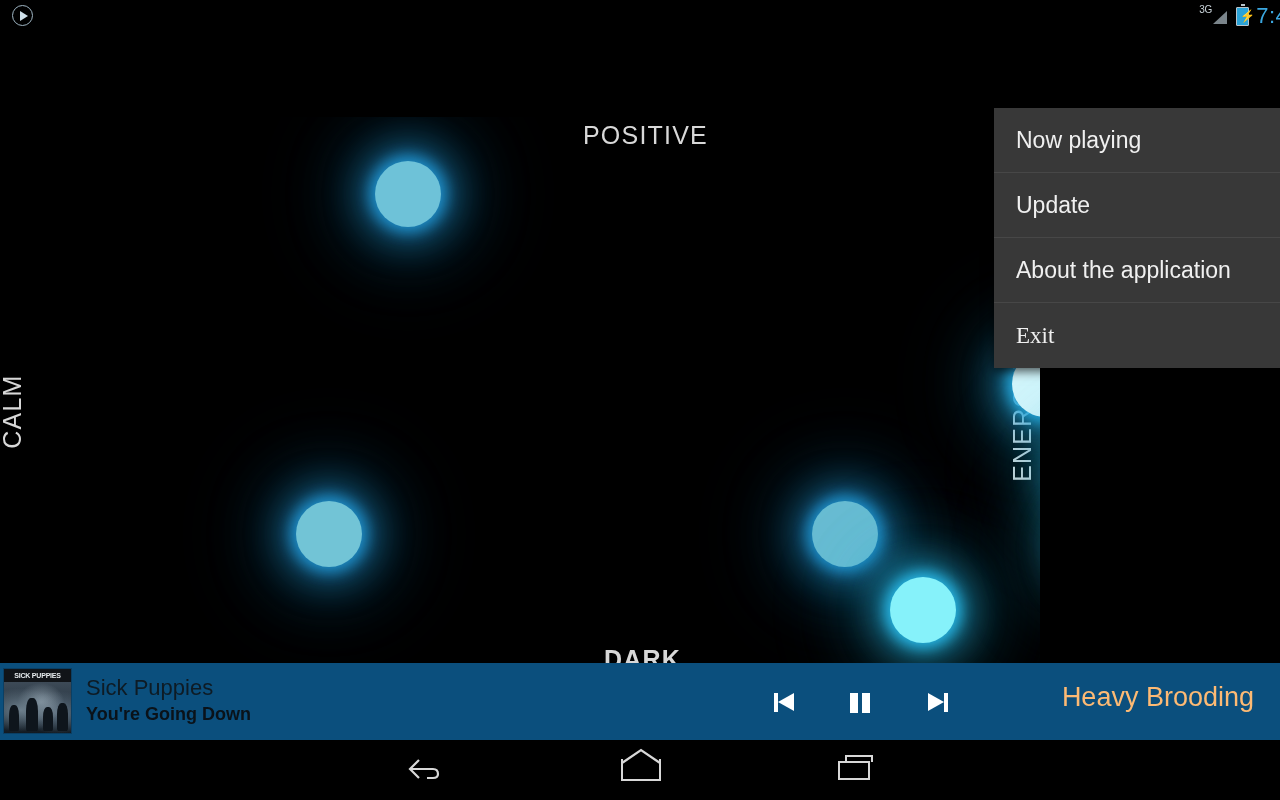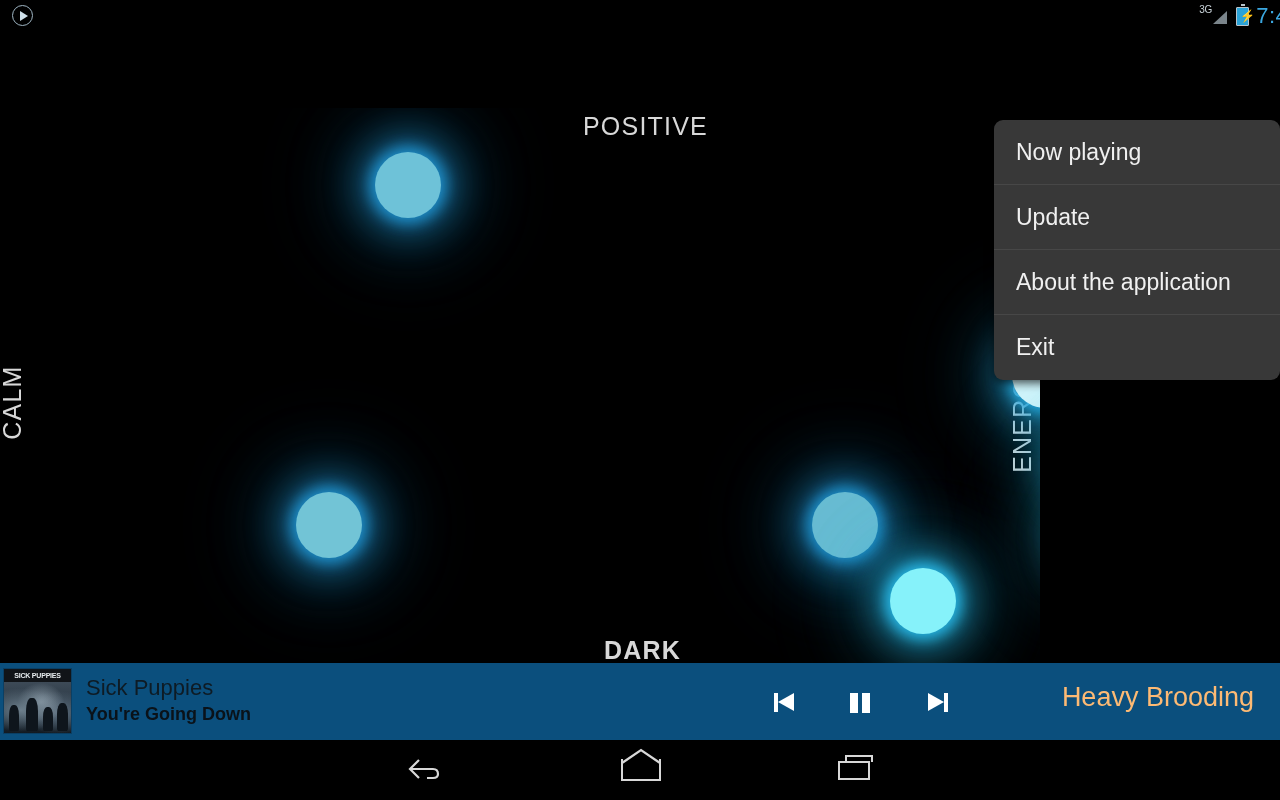--- a/index.html
+++ b/index.html
@@ -157,21 +157,21 @@
     width: 5px; height: 5px;
     background: #b0b0b0;
   }
   #overflow-button .dot:nth-child(1) { top: 28px; }
   #overflow-button .dot:nth-child(2) { top: 36px; }
   #overflow-button .dot:nth-child(3) { top: 44px; }
 
   
   #mood-canvas {
     position: absolute;
-    left: 0; top: 108px;
+    left: 0; top: 117px;
     width: 1040px;
     height: 555px;
     background: #000;
     overflow: hidden;
   }
 
   .axis-label {
     position: absolute;
     color: #d8d8d8;
     font-size: 25px;
@@ -194,40 +194,39 @@
 
   .mood-dot {
     position: absolute;
     border-radius: 50%;
     cursor: pointer;
   }
 
   
   #overflow-menu {
     position: absolute;
-    right: 0; top: 120px;
+    right: 0; top: 108px;
     width: 286px;
     background: #383838;
     z-index: 70;
     box-shadow: 0 3px 10px rgba(0,0,0,0.7);
-    border-radius: 9px;
   }
   .menu-item {
     height: 65px;
     display: flex;
     align-items: center;
     padding-left: 22px;
     box-sizing: border-box;
     font-size: 23px;
     color: #f0f0f0;
     border-bottom: 1px solid #474747;
     cursor: pointer;
     white-space: nowrap;
   }
-  .menu-item:last-child { border-bottom: none; }
+  .menu-item:last-child { border-bottom: none; font-family: Liberation Serif, serif; }
 
   
   #player-bar {
     position: absolute;
     left: 0; top: 663px;
     width: 1280px;
     height: 77px;
     background: #0b4f7d;
     z-index: 65;
   }

